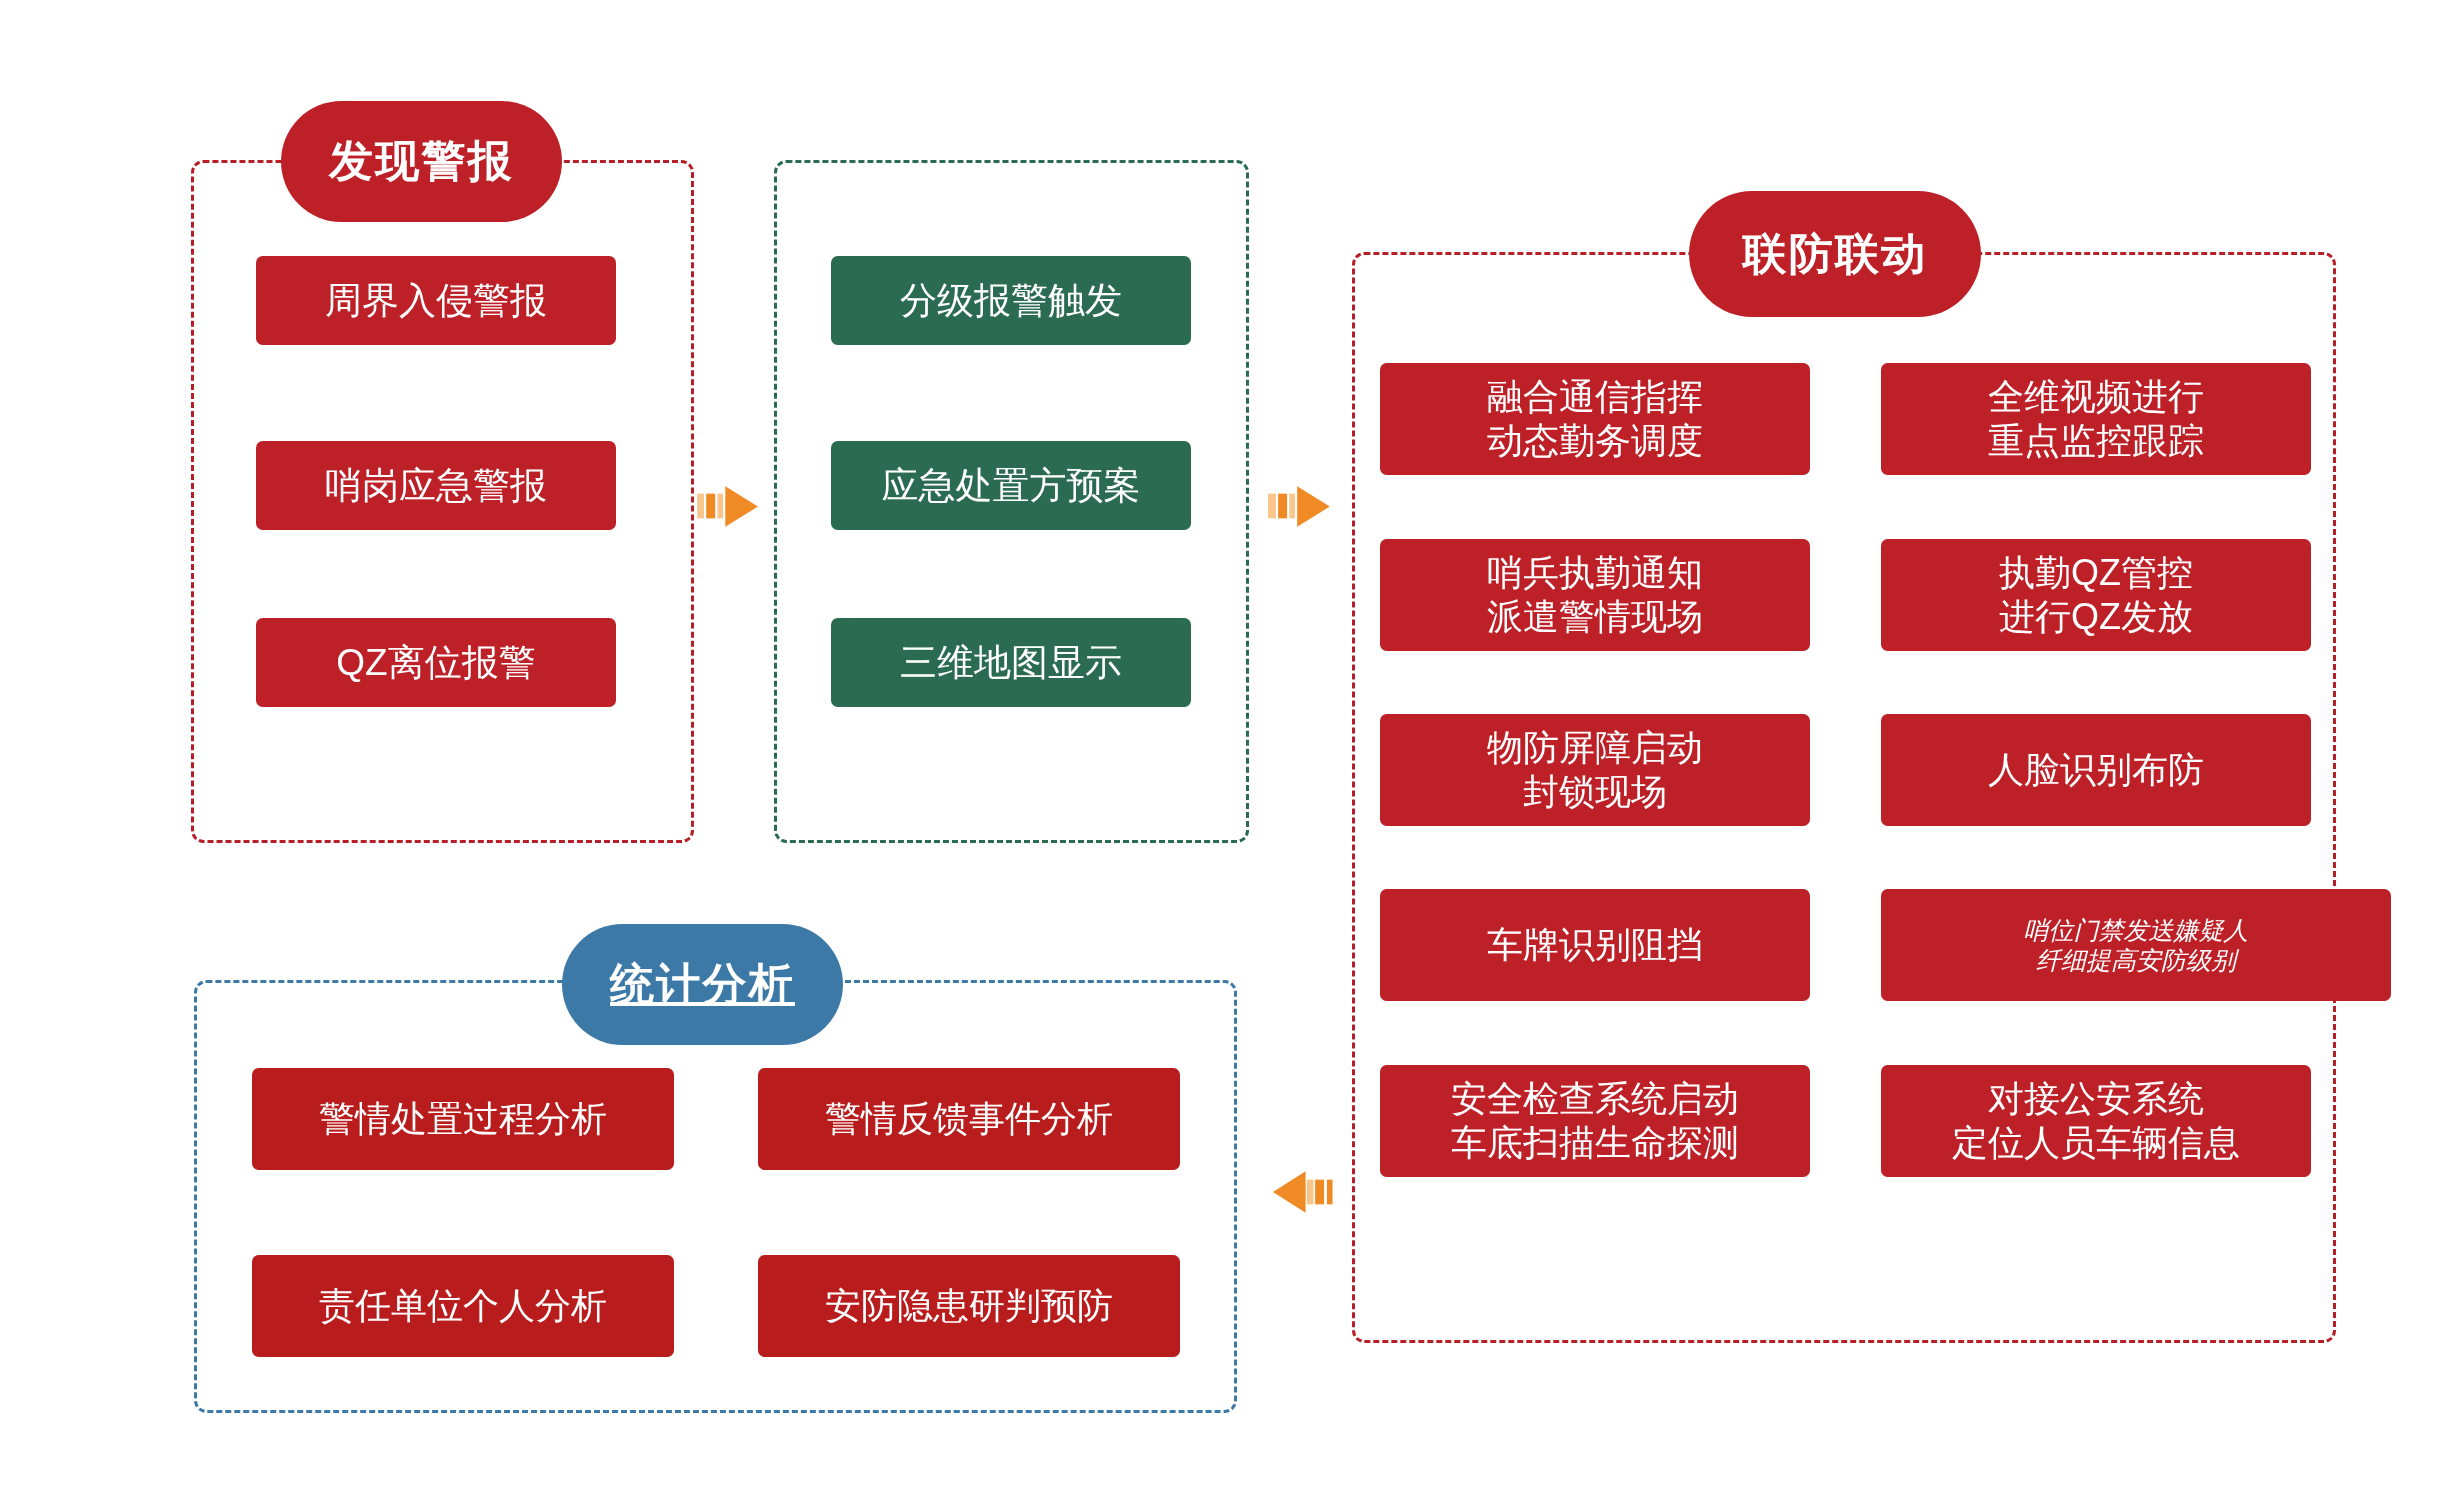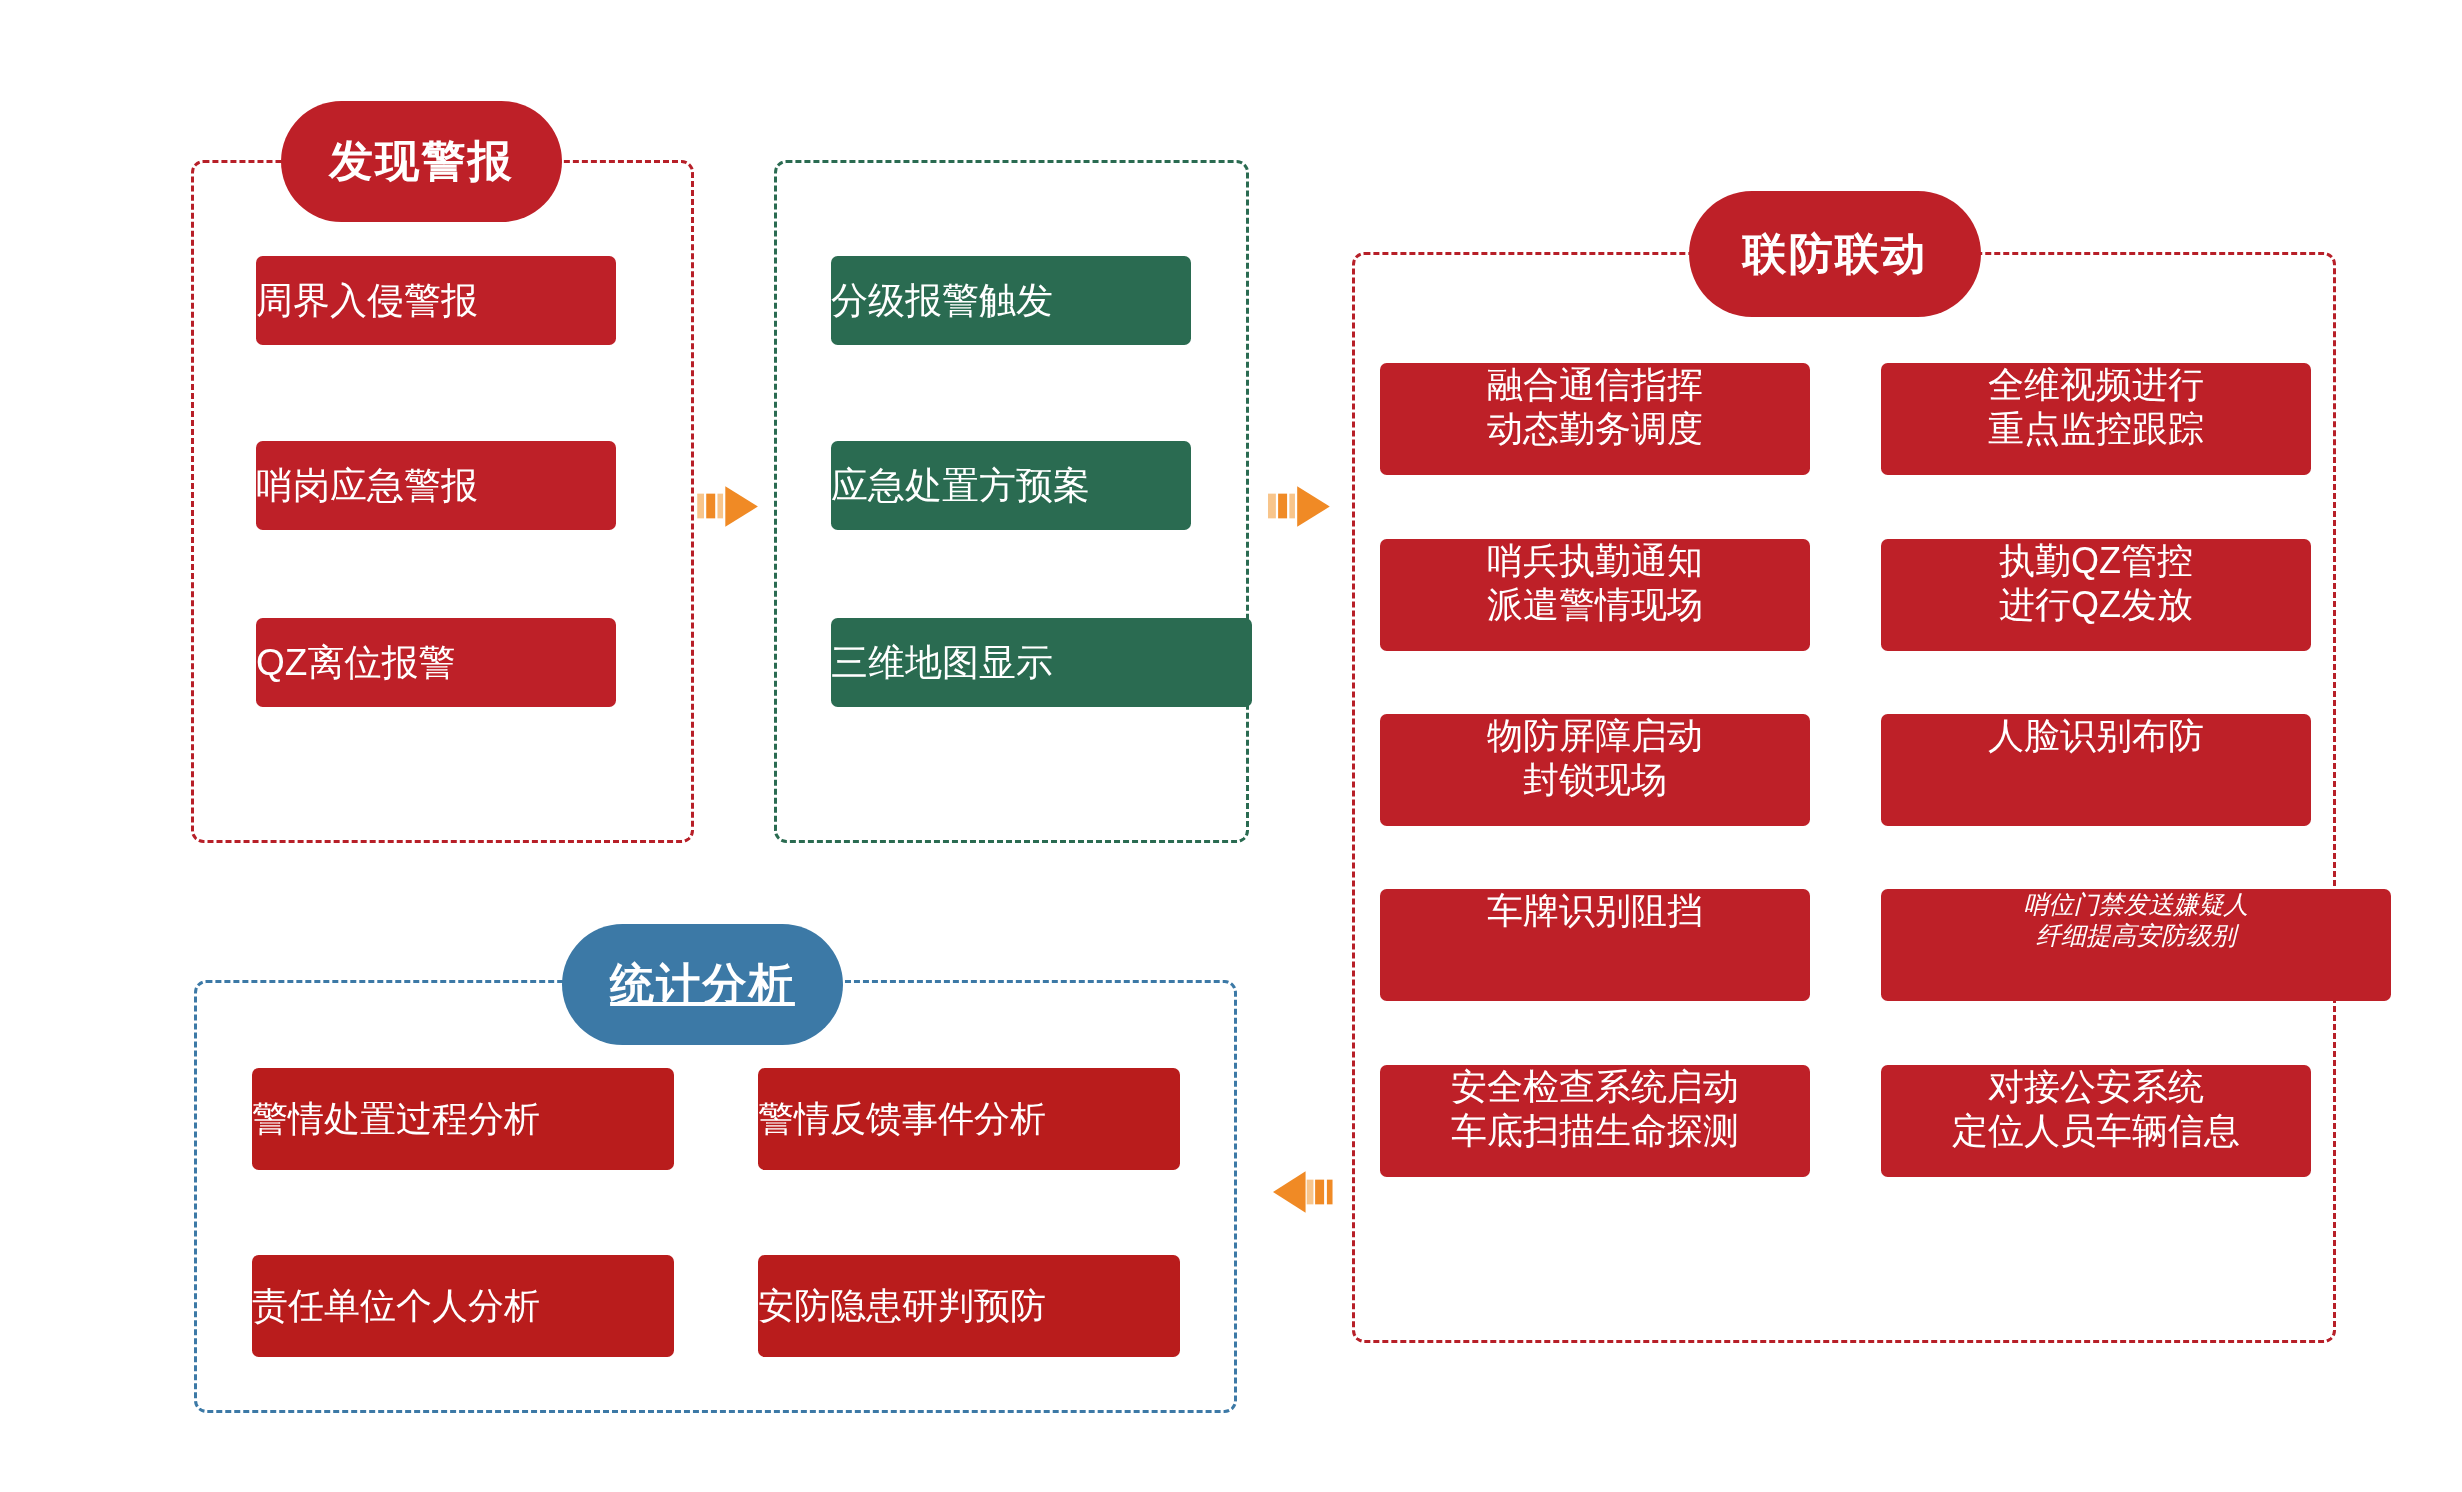--- a/index.html
+++ b/index.html
@@ -50,21 +50,21 @@
   .pill.red   { background: #BE2028; }
   .pill.green { background: #2A6B51; }
   .pill.blue  { background: #3C79A6; }
 
   
   .card {
     position: absolute;
     box-sizing: border-box;
     display: flex;
     align-items: center;
-    justify-content: flex-start;
+    justify-content: center;
     text-align: center;
     color: #ffffff;
     border-radius: 6.7px;
     line-height: 1.22;
     z-index: 3;
   }
   .card.red   { background: #BE2028; }
   .card.green { background: #2A6B51; }
   .card.blue  { background: #b91c1c; }
   .card span { display: block; }
@@ -107,21 +107,21 @@
 
   <div class="panel green" style="left:774px; top:160px; width:475px; height:683px;"></div>
 
 
   <div class="card green" style="left:831px; top:256px; width:360px; height:89px; font-size:37px;">
     <span>分级报警触发</span>
   </div>
   <div class="card green" style="left:831px; top:441px; width:360px; height:89px; font-size:37px;">
     <span>应急处置方预案</span>
   </div>
-  <div class="card green" style="left:831px; top:618px; width:421px; height:89px; font-size:37px;">
+  <div class="card green" style="left:831px; top:618px; width:360px; height:89px; font-size:37px;">
     <span>三维地图显示</span>
   </div>
 
   <div class="arrow" style="left:1268px; top:475px; width:73px; height:62px;">
     <svg width="73" height="62" viewBox="0 0 130 110" xmlns="http://www.w3.org/2000/svg">
       <rect x="0" y="33" width="14" height="44" fill="#F8C58B"></rect>
       <rect x="18" y="33" width="16" height="44" fill="#F08A25"></rect>
       <rect x="38" y="33" width="10" height="44" fill="#F8C58B"></rect>
       <path d="M52 20 L52 33 L52 77 L52 92 L110 56 Z" fill="#F08A25"></path>
     </svg>

